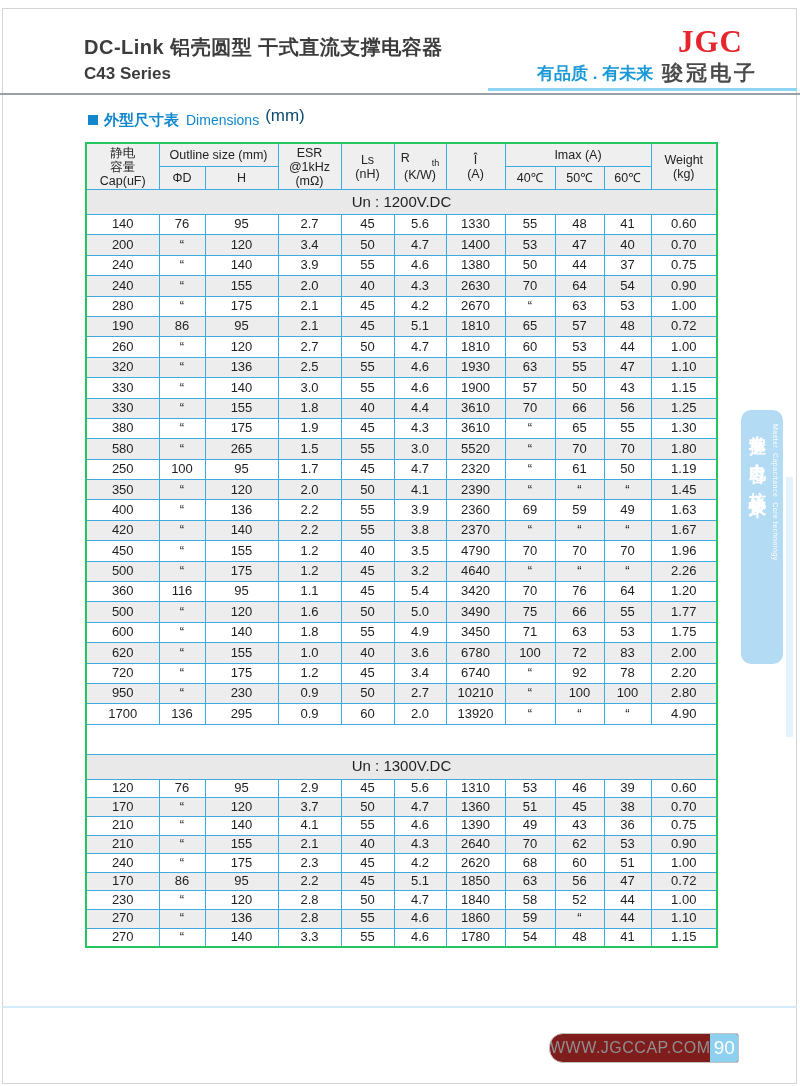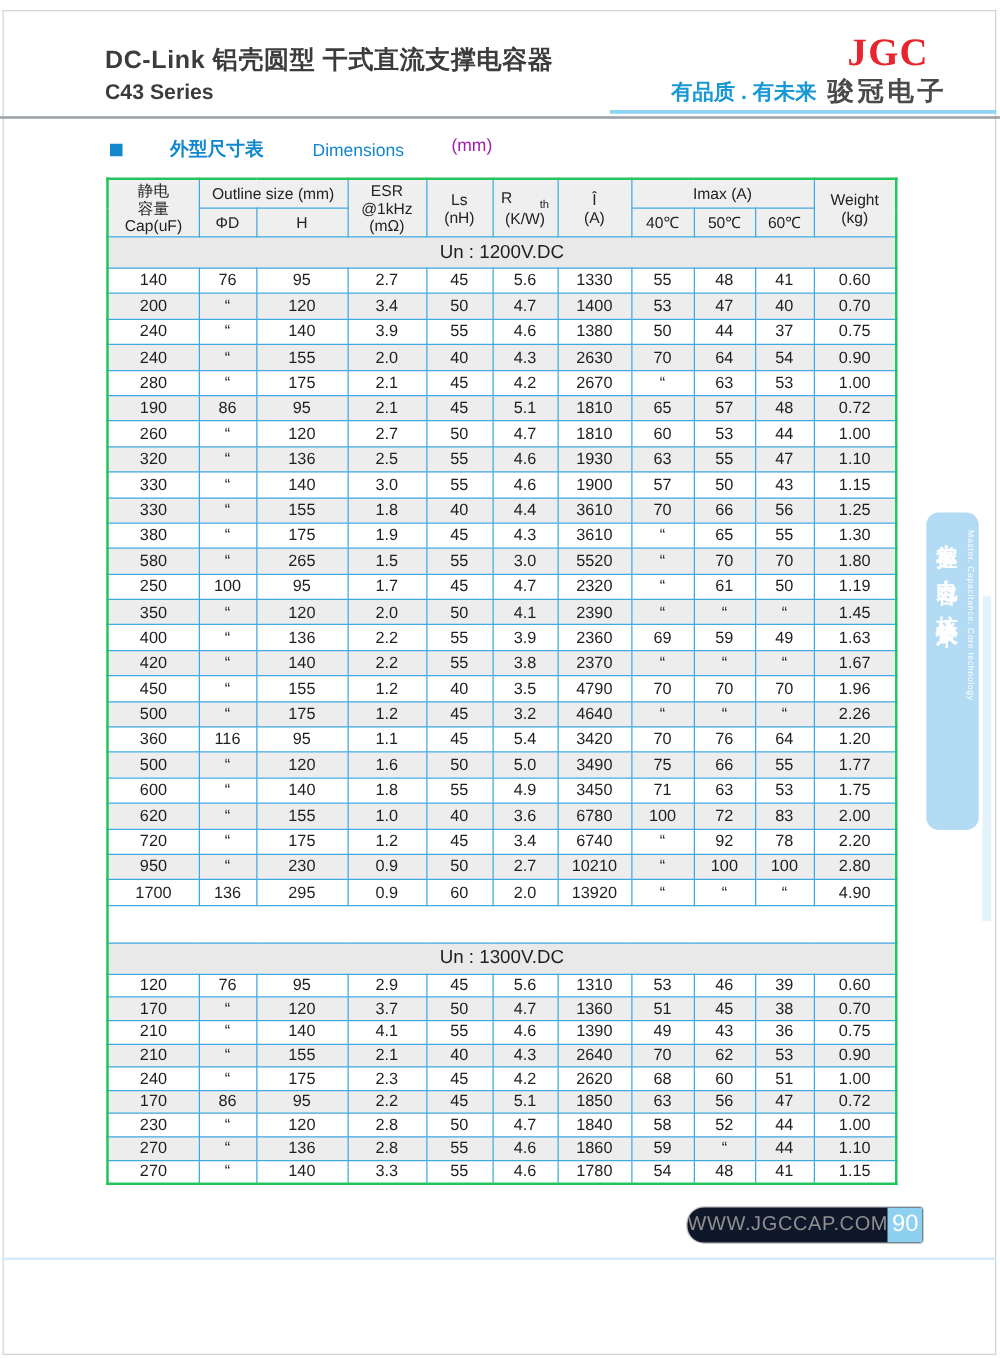--- a/index.html
+++ b/index.html
@@ -12,25 +12,25 @@
   
   .title-cn{position:absolute;left:84px;top:34px;font-size:20px;font-weight:bold;color:#3c3c3c;letter-spacing:0.5px;}
   .series{position:absolute;left:84px;top:64px;font-size:17px;font-weight:bold;color:#3c3c3c;}
   .logo{position:absolute;left:678px;top:24px;font-family:"Liberation Serif",serif;
     font-weight:bold;font-size:31px;color:#e6252d;letter-spacing:1px;text-align:right;}
   .slogan{position:absolute;left:537px;top:62px;font-size:17px;font-weight:bold;color:#1898d5;}
   .company{position:absolute;left:662px;top:59px;font-size:21px;font-weight:bold;color:#4a4a4a;letter-spacing:3px;}
   .header-underline{position:absolute;left:488px;top:88px;width:309px;height:3px;background:#8ed4f3;}
   .header-divider{position:absolute;left:0;top:93px;width:800px;height:2px;background:#9aa0a3;}
   
-  .sec-title{position:absolute;left:88px;top:110px;display:flex;align-items:center;gap:32px;}
+  .sec-title{position:absolute;left:88px;top:110px;display:flex;align-items:center;}
   .sec-bullet{width:10px;height:10px;background:#1287cc;margin-right:6px;}
   .sec-cn{font-size:15px;font-weight:bold;color:#0f87cc;}
   .sec-en{font-size:14px;color:#0f87cc;margin-left:7px;}
-  .sec-mm{font-size:14px;color:#a21caf;margin-left:6px;position:relative;top:-4px;}
+  .sec-mm{font-size:17px;color:#0c4a6e;margin-left:6px;position:relative;top:-4px;}
   
   .spec-table{position:absolute;left:85px;top:142px;width:631px;
     border-collapse:collapse;table-layout:fixed;font-size:13px;color:#1f1f1f;
     border:2px solid #22c55e;}
   .spec-table th,.spec-table td{border:1px solid #3fa9e1;text-align:center;
     vertical-align:middle;padding:0;font-weight:normal;line-height:1.12;}
   .spec-table thead th{background:#efefef;height:22px;font-size:12.5px;color:#222;}
   .spec-table thead sub{font-size:9px;margin-left:22px;}
   .section-label td{background:#e9e9e9;height:24px;font-size:15px;}
   tr.band td{background:#ededed;}
@@ -41,23 +41,23 @@
   .sidebar{position:absolute;left:741px;top:410px;width:42px;height:254px;
     background:#b3dcf4;border-radius:10px;}
   .sidebar-cn{position:absolute;left:5px;top:12px;height:232px;
     writing-mode:vertical-rl;text-orientation:upright;
     font-size:17px;font-weight:bold;color:#ffffff;letter-spacing:3px;}
   .sidebar-en{position:absolute;right:4px;top:14px;height:228px;
     writing-mode:vertical-rl;font-size:7px;color:#ffffff;letter-spacing:0.5px;}
   .side-strip{position:absolute;left:786px;top:477px;width:7px;height:260px;background:#e3f2fb;}
   
   .footer-line{position:absolute;left:2px;top:1006px;width:795px;height:2px;background:#d3eaf7;}
-  .footer-pill{position:absolute;left:549px;top:965px;width:188px;height:28px;
+  .footer-pill{position:absolute;left:549px;top:1033px;width:188px;height:28px;
     border:1px solid #c4c4c4;border-radius:14px 3px 3px 14px;display:flex;align-items:stretch;
-    background:#0f172a;overflow:hidden;}
+    background:#7f1d1d;overflow:hidden;}
   .footer-url{flex:1;display:flex;align-items:center;justify-content:center;
     font-size:16px;color:#8f8f8f;letter-spacing:0.5px;}
   .footer-page{width:54px;background:#8ed0f0;color:#ffffff;font-size:19px;
     display:flex;align-items:center;justify-content:center;}
 </style>
 </head>
 <body>
 
 <div class="page-border"></div>
 

